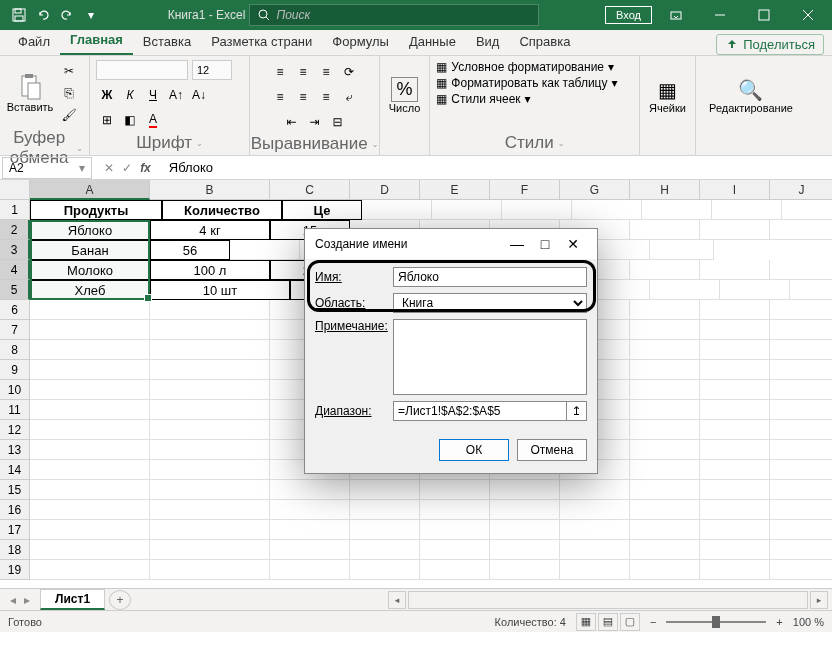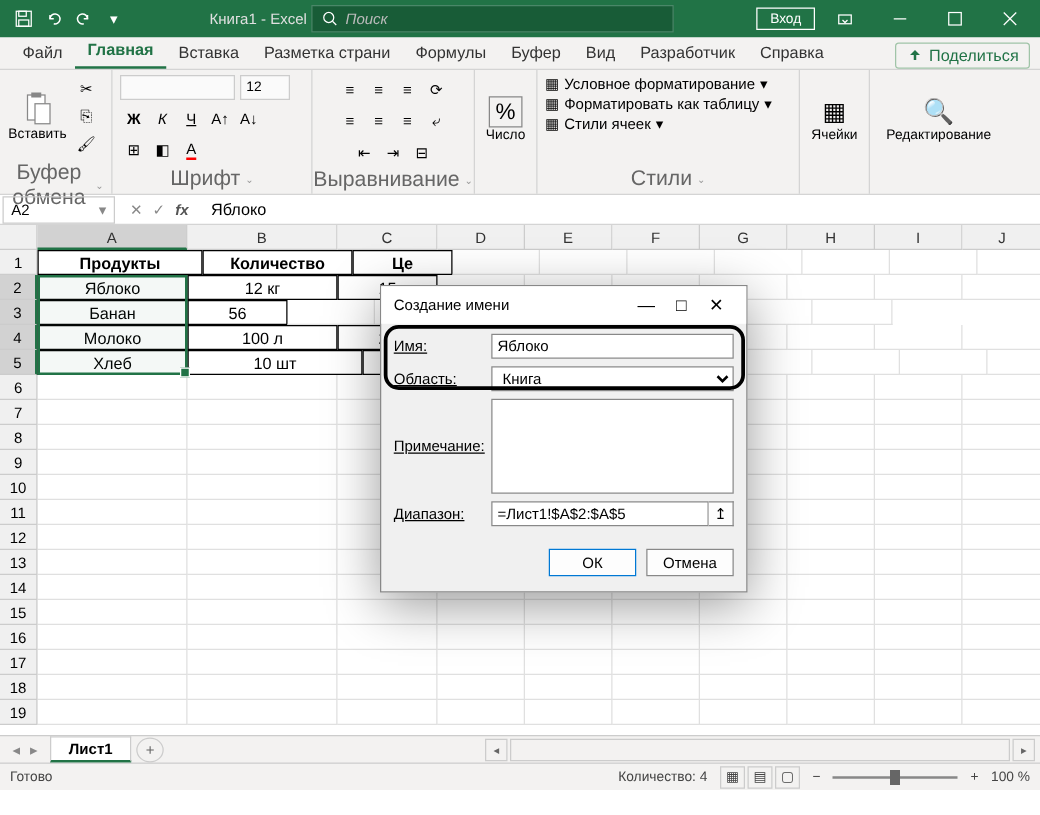--- a/index.html
+++ b/index.html
@@ -162,23 +162,22 @@
       </div>
   </div>
 </div>
 
 <div class="ribbon-tabs">
   <div class="ribbon-tab">Файл</div>
   <div class="ribbon-tab active">Главная</div>
   <div class="ribbon-tab">Вставка</div>
   <div class="ribbon-tab">Разметка страни</div>
   <div class="ribbon-tab">Формулы</div>
-  <div class="ribbon-tab">Буфер</div>
+  <div class="ribbon-tab">Данные</div>
   <div class="ribbon-tab">Вид</div>
-  <div class="ribbon-tab">Разработчик</div>
   <div class="ribbon-tab">Справка</div>
   <div class="share-btn">
     <svg width="14" height="14" viewBox="0 0 14 14">
         <path d="M7 2 L11 6 L8 6 L8 10 L6 10 L6 6 L3 6 Z" fill="#217346"></path>
       </svg>
     <span>Поделиться</span>
   </div>
 </div>
 
 <div class="ribbon-body">
@@ -328,21 +327,21 @@
           <div class="cell" style="width: 70px;"></div>
           <div class="cell" style="width: 70px;"></div>
           <div class="cell" style="width: 70px;"></div>
           <div class="cell" style="width: 70px;"></div>
           <div class="cell" style="width: 70px;"></div>
           <div class="cell" style="width: 64px;"></div>
         </div>
         <div class="grid-row">
           <div class="row-header sel">2</div>
           <div class="cell bd" style="width: 120px;">Яблоко</div>
-          <div class="cell bd" style="width: 120px;">12 кг</div>
+          <div class="cell bd" style="width: 120px;">4 кг</div>
           <div class="cell bd" style="width: 80px;">15</div>
           <div class="cell" style="width: 70px;"></div>
           <div class="cell" style="width: 70px;"></div>
           <div class="cell" style="width: 70px;"></div>
           <div class="cell" style="width: 70px;"></div>
           <div class="cell" style="width: 70px;"></div>
           <div class="cell" style="width: 70px;"></div>
           <div class="cell" style="width: 64px;"></div>
         </div>
         <div class="grid-row">
@@ -580,21 +579,21 @@
   </div>
   <div class="dialog-body">
     <div class="dialog-row">
       <div class="dialog-label"><u>Имя:</u></div>
       <input class="dialog-input" value="Яблоко" style="">
     </div>
     <div class="dialog-row">
       <div class="dialog-label"><u>Область:</u></div>
       <select class="dialog-select"><option>Книга</option></select>
     </div>
-    <div class="dialog-row" style="align-items:center">
+    <div class="dialog-row" style="align-items:flex-start">
       <div class="dialog-label"><u>Примечание:</u></div>
       <textarea class="dialog-textarea" style=""></textarea>
     </div>
     <div class="dialog-row">
       <div class="dialog-label"><u>Диапазон:</u></div>
       <div class="range-input-wrap">
         <input class="dialog-input" style="flex: 1 1 0%;" value="=Лист1!$A$2:$A$5">
         <div class="range-suffix">↥</div>
       </div>
     </div>

